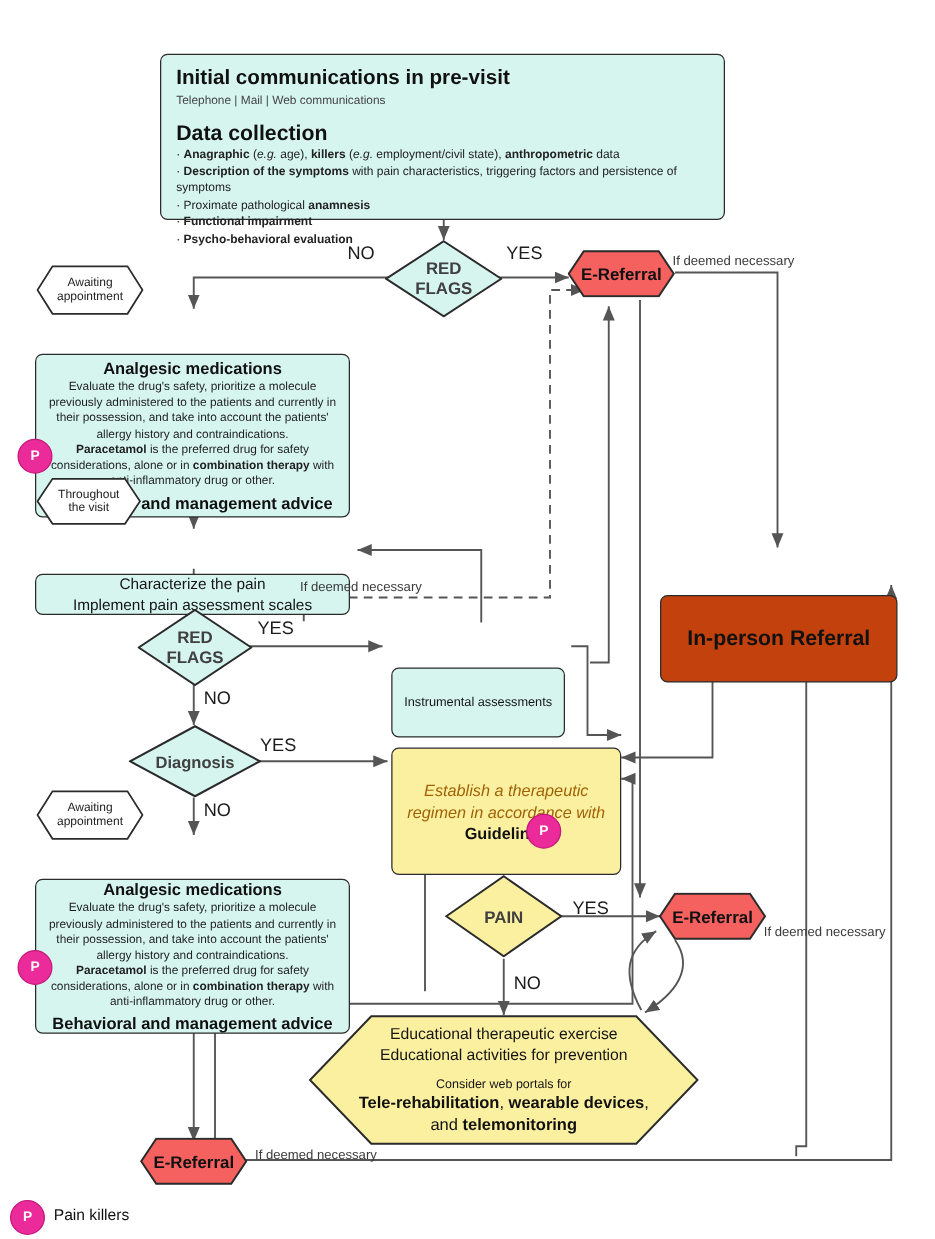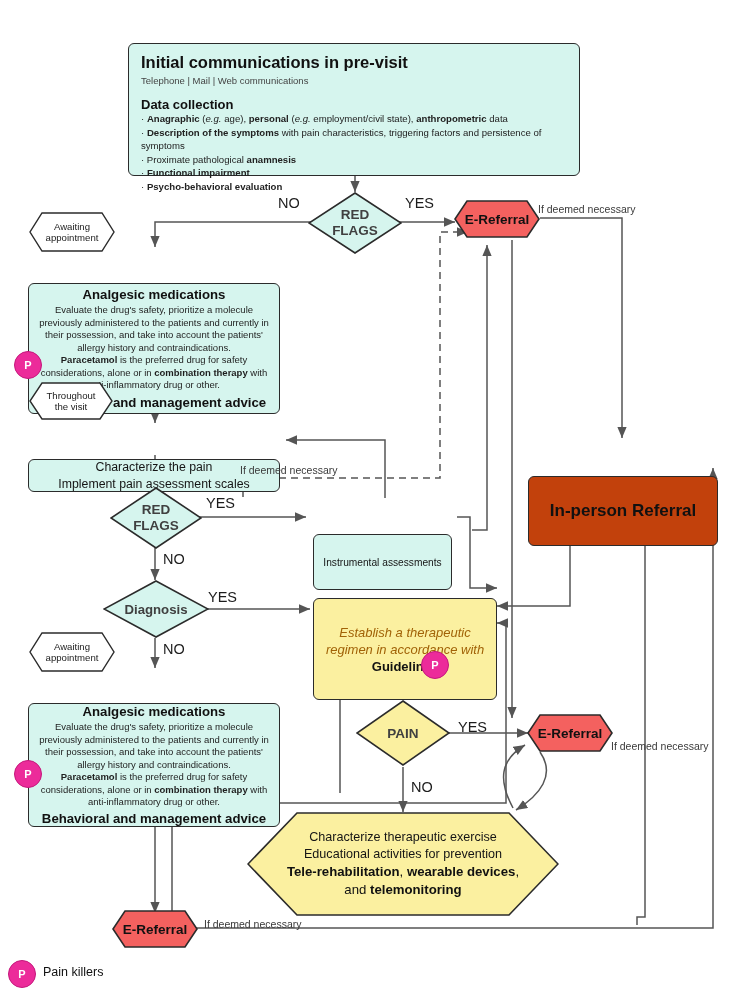--- a/index.html
+++ b/index.html
@@ -9,21 +9,21 @@
   .node{position:absolute;box-sizing:border-box;}
   .rbox{border:1.6px solid #2b2b2b;border-radius:6px;display:flex;flex-direction:column;justify-content:center;margin-top:36px;}
   .teal{background:#d6f5ee;}
   .pink{background:#c2410c;}
   .yellow{background:#fbf0a0;}
   .lbl{position:absolute;color:#1c1c1c;white-space:nowrap;}
   .edge-lbl{font-size:14.5px;color:#1c1c1c;}
   .small-lbl{font-size:10.5px;color:#3a3a3a;}
   .t-hdr{font-weight:bold;font-size:16.5px;color:#111;}
   .t-sub{font-size:9.5px;color:#444;margin-top:3px;}
-  .t-sec{font-weight:bold;font-size:13px;color:#111;}
+  .t-sec{font-weight:bold;font-size:17px;color:#111;}
   .t-li{font-size:9.6px;color:#222;line-height:1.42;}
   .t-li b{font-weight:bold;}
   .t-li i{font-style:italic;}
   .an-title{font-weight:bold;font-size:13.2px;text-align:center;color:#111;}
   .an-body{font-size:9.5px;text-align:center;line-height:1.31;color:#1e1e1e;}
   .an-body b{font-weight:bold;}
   .an-foot{font-weight:bold;font-size:13.2px;text-align:center;color:#111;}
   .plain-c{font-size:12.3px;text-align:center;color:#151515;line-height:1.34;}
   .instr{font-size:10.2px;text-align:center;color:#151515;}
   .ipr{font-weight:bold;font-size:17px;text-align:center;color:#111;}
@@ -113,21 +113,21 @@
 
       <path d="M513,808 C498,780 500,760 525,745" marker-end="url(#ah2)"></path>
       <path d="M540,752 C556,775 540,795 516,810" marker-end="url(#ah2)"></path>
     </g>
   </svg>
 
   <div class="node rbox teal" style="left:128px;top:7px;width:452px;height:133px;padding:9px 12px;justify-content:flex-start;">
     <div class="t-hdr">Initial communications in pre-visit</div>
     <div class="t-sub">Telephone | Mail | Web communications</div>
     <div class="t-sec" style="margin-top:11px;">Data collection</div>
-    <div class="t-li">· <b>Anagraphic</b> (<i>e.g.</i> age), <b>personal</b> (<i>e.g.</i> employment/civil state), <b>anthropometric</b> data</div>
+    <div class="t-li">· <b>Anagraphic</b> (<i>e.g.</i> age), <b>killers</b> (<i>e.g.</i> employment/civil state), <b>anthropometric</b> data</div>
     <div class="t-li">· <b>Description of the symptoms</b> with pain characteristics, triggering factors and persistence of symptoms</div>
     <div class="t-li">· Proximate pathological <b>anamnesis</b></div>
     <div class="t-li">· <b>Functional impairment</b></div>
     <div class="t-li">· <b>Psycho-behavioral evaluation</b></div>
   </div>
 
   <div class="diamond" style="left:308px;top:192px;width:94px;height:62px;">
     <svg width="94" height="62" viewBox="0 0 94 62">
         <polygon points="47,1 93,31 47,61 1,31" fill="#d6f5ee" stroke="#2b2b2b" stroke-width="1.6"></polygon>
       </svg>
@@ -241,22 +241,23 @@
       </svg>
     <div class="ereftxt">E-Referral</div>
   </div>
   <div class="lbl small-lbl" style="left:611px;top:740px;">If deemed necessary</div>
 
   <div class="node" style="left:247px;top:812px;width:312px;height:104px;">
     <svg width="312" height="104" viewBox="0 0 312 104" style="position:absolute;left:0;top:0;">
       <polygon points="50,1 262,1 311,52 262,103 50,103 1,52" fill="#fbf0a0" stroke="#2b2b2b" stroke-width="1.6"></polygon>
     </svg>
     <div style="position:absolute;left:0;top:0;width:100%;height:100%;display:flex;flex-direction:column;justify-content:center;padding:0 6px;box-sizing:border-box;">
-      <div class="mt-top">Characterize therapeutic exercise</div>
+      <div class="mt-top">Educational therapeutic exercise</div>
       <div class="mt-top">Educational activities for prevention</div>
+      <div class="mt-s">Consider web portals for</div>
       <div class="mt-b"><b>Tele-rehabilitation</b>, <b>wearable devices</b>,<br>and <b>telemonitoring</b></div>
     </div>
   </div>
 
   <div class="eref" style="left:112px;top:910px;width:86px;height:38px;">
     <svg width="86" height="38" viewBox="0 0 86 38">
         <polygon points="13,1 73,1 85,19 73,37 13,37 1,19" fill="#f4615f" stroke="#2b2b2b" stroke-width="1.6"></polygon>
       </svg>
     <div class="ereftxt">E-Referral</div>
   </div>

